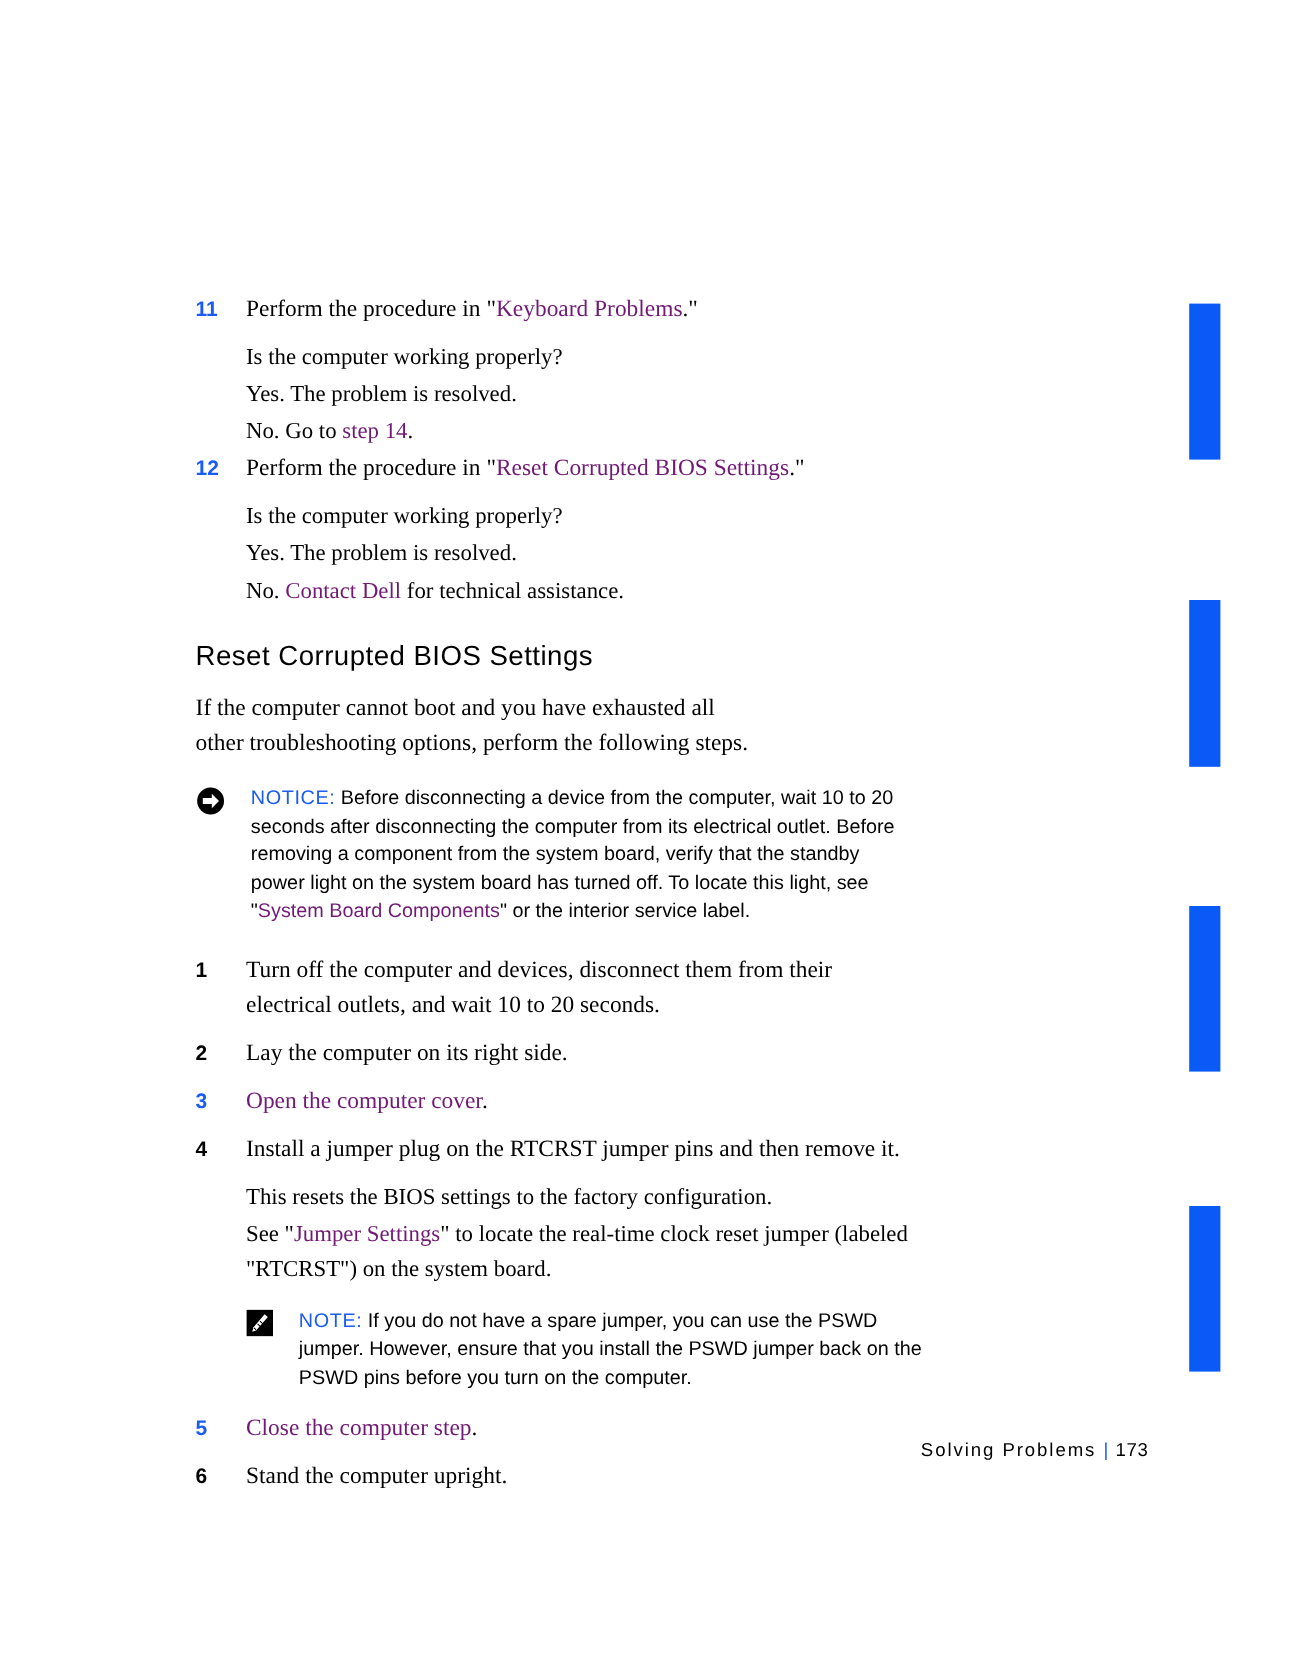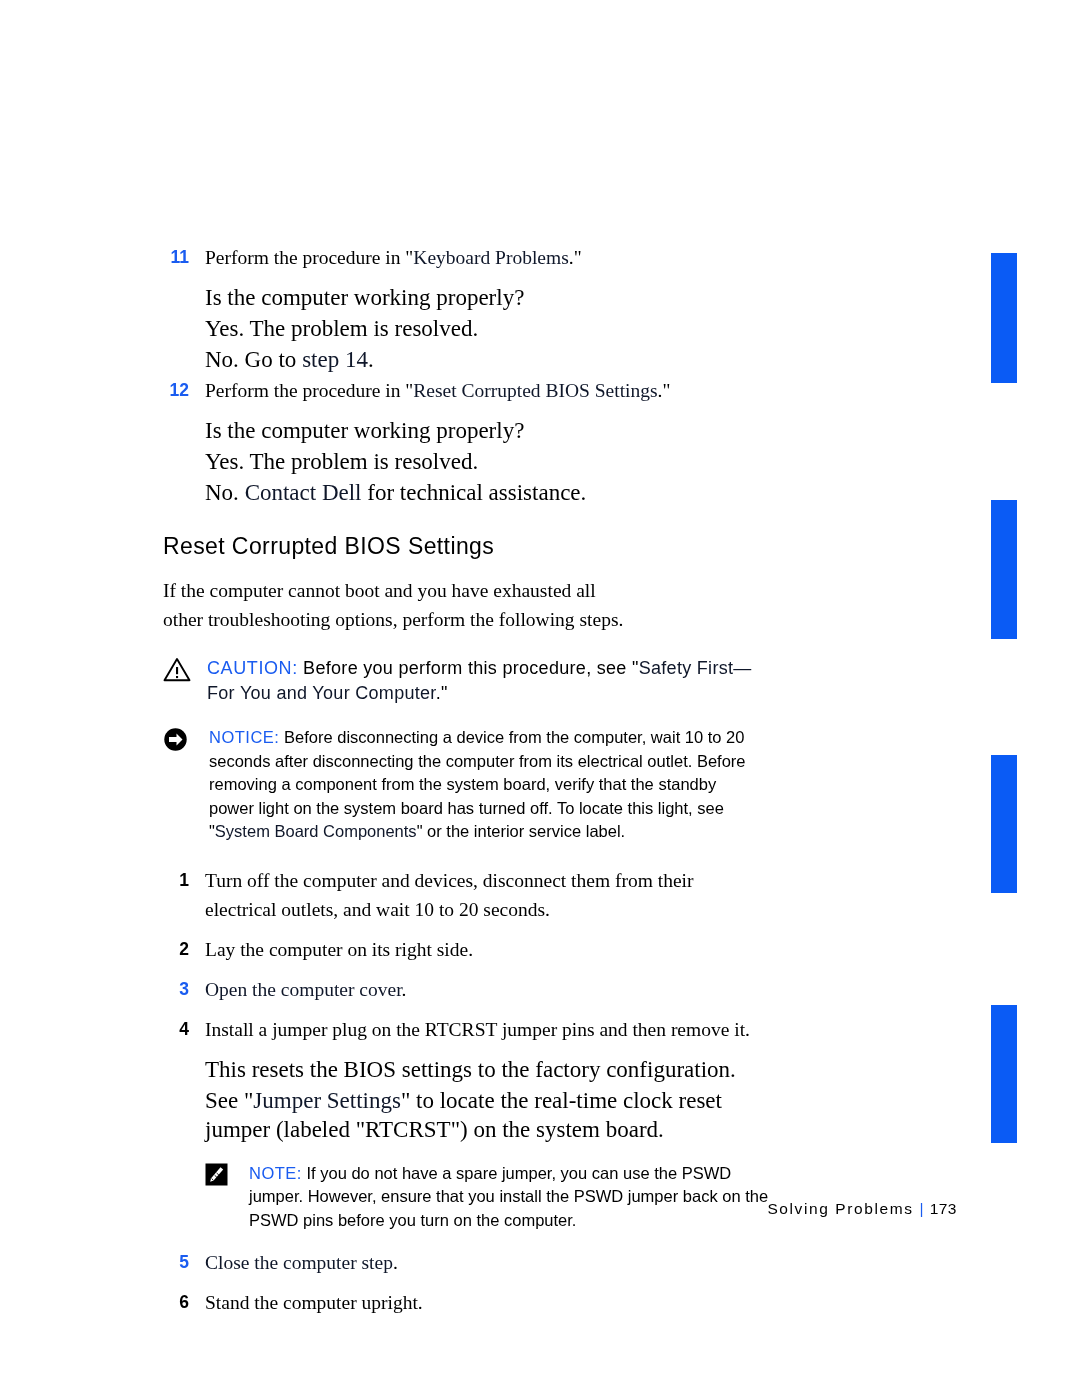--- a/index.html
+++ b/index.html
@@ -43,40 +43,39 @@
     padding-left: 42px;
     margin: 0 0 2px 0;
     font-size: 19.5px;
     line-height: 29px;
   }
   .step .num {
     position: absolute;
     left: 0;
     top: 0;
     width: 26px;
-    text-align: right;
     color: #1a5cf0;
     font-family: "Liberation Sans", "DejaVu Sans", sans-serif;
     font-size: 17.5px;
     font-weight: 700;
   }
   .step.black-num .num { color: #000000; }
 
   
   .substep {
     margin: 0 0 2px 42px;
-    font-size: 23px;
+    font-size: 19px;
     line-height: 29px;
   }
   .gap-sm { height: 9px; }
   .gap-md { height: 16px; }
   .gap-lg { height: 22px; }
 
   a.link, .link {
-    color: #0f172a;
+    color: #701a75;
     text-decoration: none;
   }
 
   
   .section-heading {
     font-family: "Liberation Sans", "DejaVu Sans", sans-serif;
     font-size: 23px;
     font-weight: 400;
     letter-spacing: 0.4px;
     color: #000000;
@@ -181,30 +180,20 @@
     <div class="gap-sm"></div>
 
     <div class="substep">Is the computer working properly?</div>
     <div class="substep">Yes. The problem is resolved.</div>
     <div class="substep"><span>No. </span><span class="link">Contact Dell</span><span> for technical assistance.</span></div>
 
     <div class="section-heading">Reset Corrupted BIOS Settings</div>
 
     <div class="body-para">If the computer cannot boot and you have exhausted all other troubleshooting options, perform the following steps.</div>
 
-    <div class="admon caution">
-      <span class="icon-slot">
-        <svg width="28" height="25" viewBox="0 0 28 25" aria-hidden="true">
-          <path d="M14 2 L26.5 23.2 L1.5 23.2 Z" fill="#ffffff" stroke="#000000" stroke-width="1.9" stroke-linejoin="round"></path>
-          <rect x="13" y="10" width="2.1" height="7.2" fill="#000000"></rect>
-          <rect x="13" y="19" width="2.1" height="2.1" fill="#000000"></rect>
-        </svg>
-      </span>
-      <div class="admon-body"><span class="admon-label">CAUTION:</span><span> Before you perform this procedure, see "</span><span class="link">Safety First—For You and Your Computer</span><span>."</span></div>
-    </div>
 
     <div class="admon notice">
       <span class="icon-slot">
         <svg width="25" height="25" viewBox="0 0 25 25" aria-hidden="true">
           <circle cx="12.5" cy="12.5" r="11.2" fill="#000000"></circle>
           <path d="M6 10 L13.5 10 L13.5 6.5 L19.5 12.5 L13.5 18.5 L13.5 15 L6 15 Z" fill="#ffffff"></path>
         </svg>
       </span>
       <div class="admon-body"><span class="admon-label">NOTICE:</span><span> Before disconnecting a device from the computer, wait 10 to 20 seconds after disconnecting the computer from its electrical outlet. Before removing a component from the system board, verify that the standby power light on the system board has turned off. To locate this light, see "</span><span class="link">System Board Components</span><span>" or the interior service label.</span></div>
     </div>

